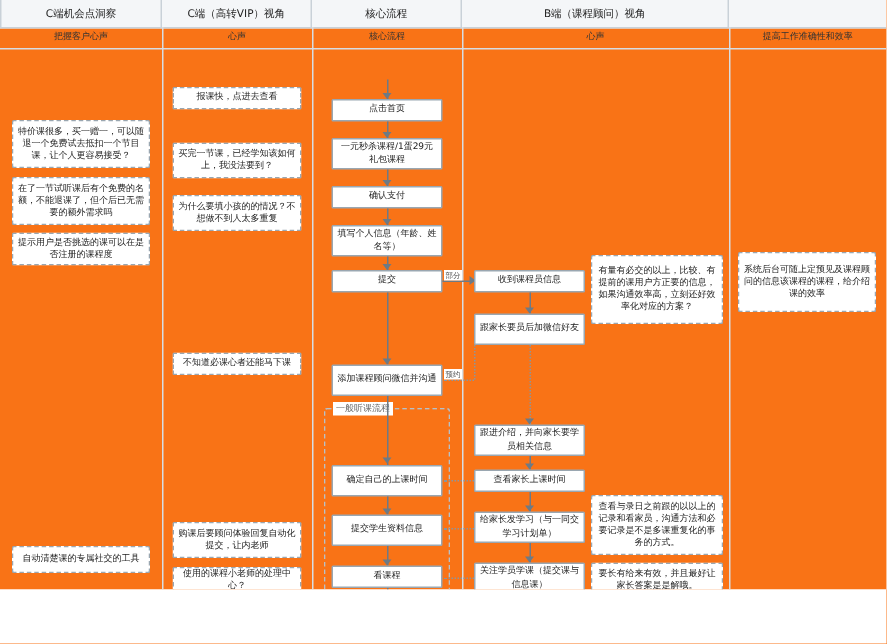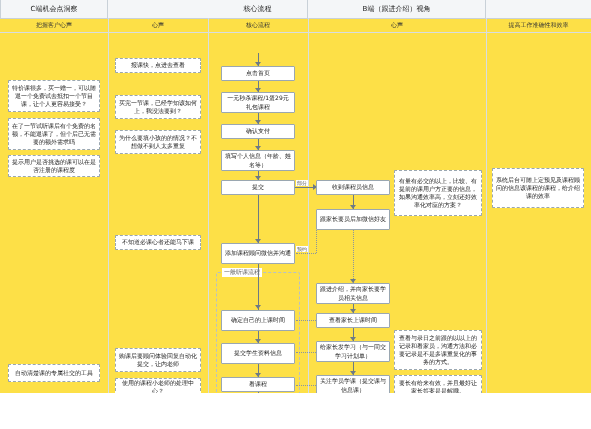--- a/index.html
+++ b/index.html
@@ -1,17 +1,17 @@
 <!DOCTYPE html>
 <html><head>
 <meta charset="utf-8">
 <style>
   html,body{margin:0;padding:0;background:#ffffff;}
   body{font-family:"DejaVu Sans","Liberation Sans",sans-serif;}
-  #board{position:relative;width:591px;height:393px;background:#fde047;overflow:hidden;}
+  #board{position:relative;width:591px;height:393px;background:#f97316;overflow:hidden;}
 
   
   .hdr-band{position:absolute;left:0;top:0;width:591px;height:18px;background:#f4f6f8;border-bottom:1px solid #c9d1d8;}
   .hdr{position:absolute;top:0;height:18px;line-height:18px;text-align:center;font-size:7px;color:#222;
        border-right:1px solid #c9d1d8;box-sizing:border-box;}
   .hdr.first{border-left:1px solid #c9d1d8;}
 
   
   .vsep{position:absolute;top:18px;width:0;border-left:1px solid #d7dde2;}
 
@@ -34,22 +34,23 @@
   .edge-lbl{position:absolute;font-size:5px;color:#555;background:#fff;padding:0 1px;}
 </style>
 </head>
 <body>
 
 <div id="board">
 
   <div class="hdr-band"></div>
 
   <div class="hdr first" style="left:0px;width:108px;">C端机会点洞察</div>
+  <div class="hdr" style="left:108px;width:100px;">C端（高转VIP）视角</div>
   <div class="hdr" style="left:208px;width:100px;">核心流程</div>
-  <div class="hdr" style="left:308px;width:178px;">B端（跟进介绍）视角</div>
+  <div class="hdr" style="left:308px;width:178px;">B端（课程顾问）视角</div>
 
   <div class="node" style="left:0px;top:18px;width:108px;height:14px;font-size:6px;color:#333;">把握客户心声</div>
   <div class="node" style="left:108px;top:18px;width:100px;height:14px;font-size:6px;color:#333;">心声</div>
   <div class="node" style="left:208px;top:18px;width:100px;height:14px;font-size:6px;color:#333;">核心流程</div>
   <div class="node" style="left:308px;top:18px;width:178px;height:14px;font-size:6px;color:#333;">心声</div>
   <div class="node" style="left:486px;top:18px;width:105px;height:14px;font-size:6px;color:#333;">提高工作准确性和效率</div>
 
   <div class="vsep" style="left:108px;height:411px;"></div>
   <div class="vsep" style="left:208px;height:411px;"></div>
   <div class="vsep" style="left:308px;height:411px;"></div>

